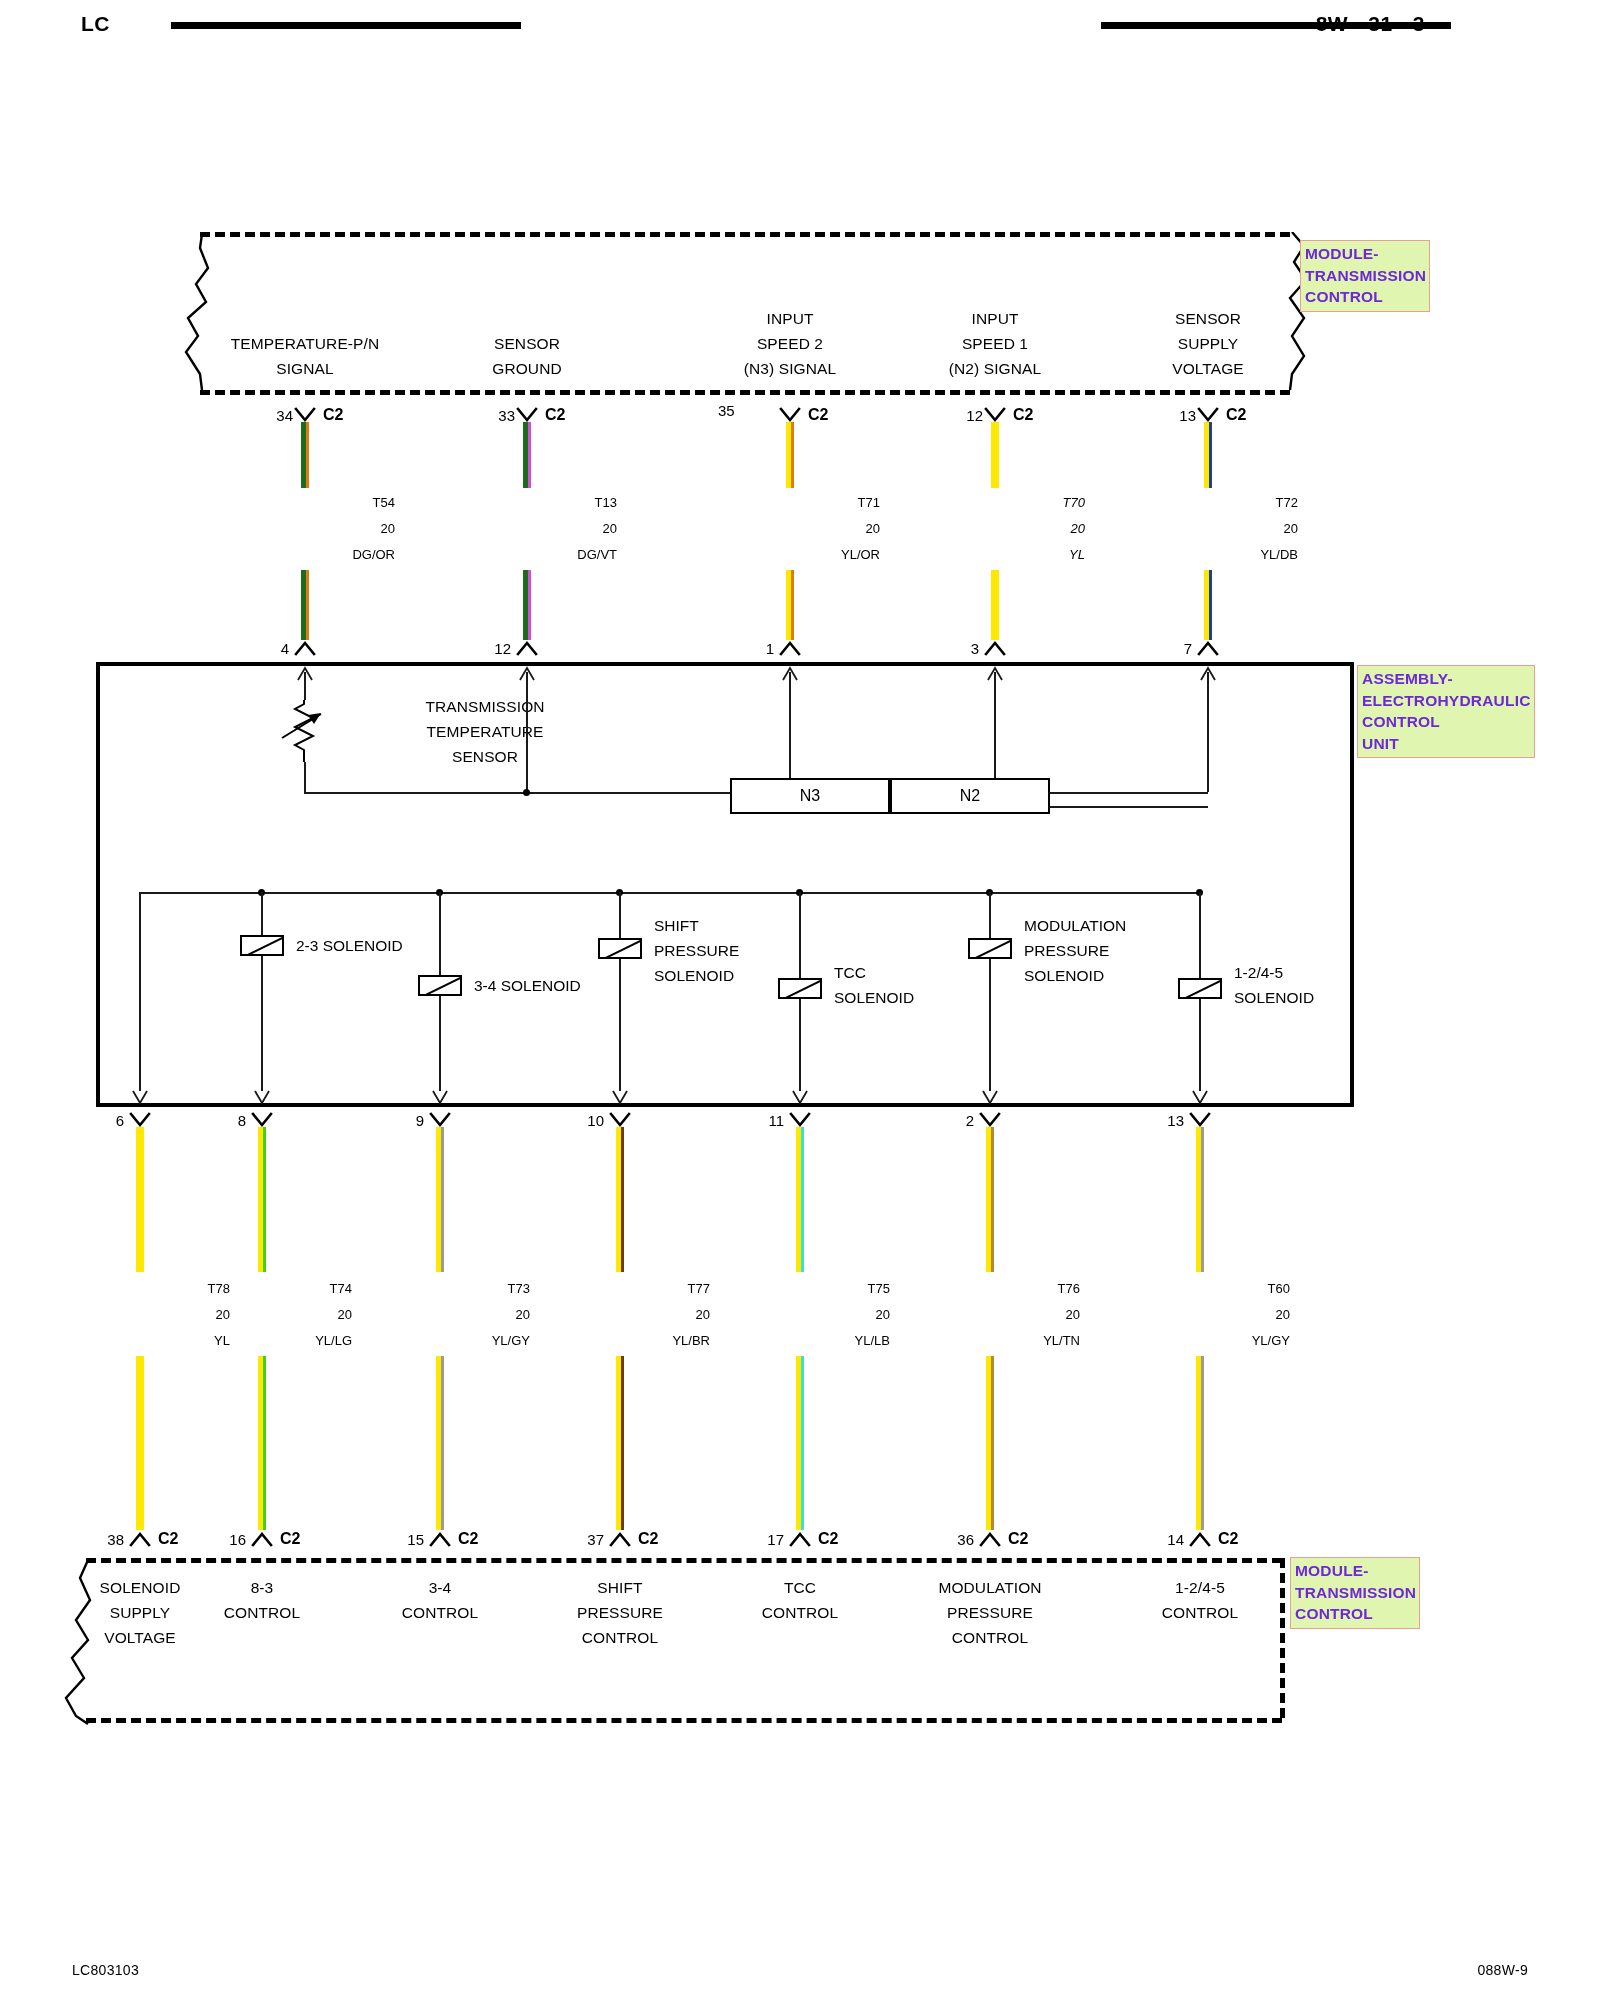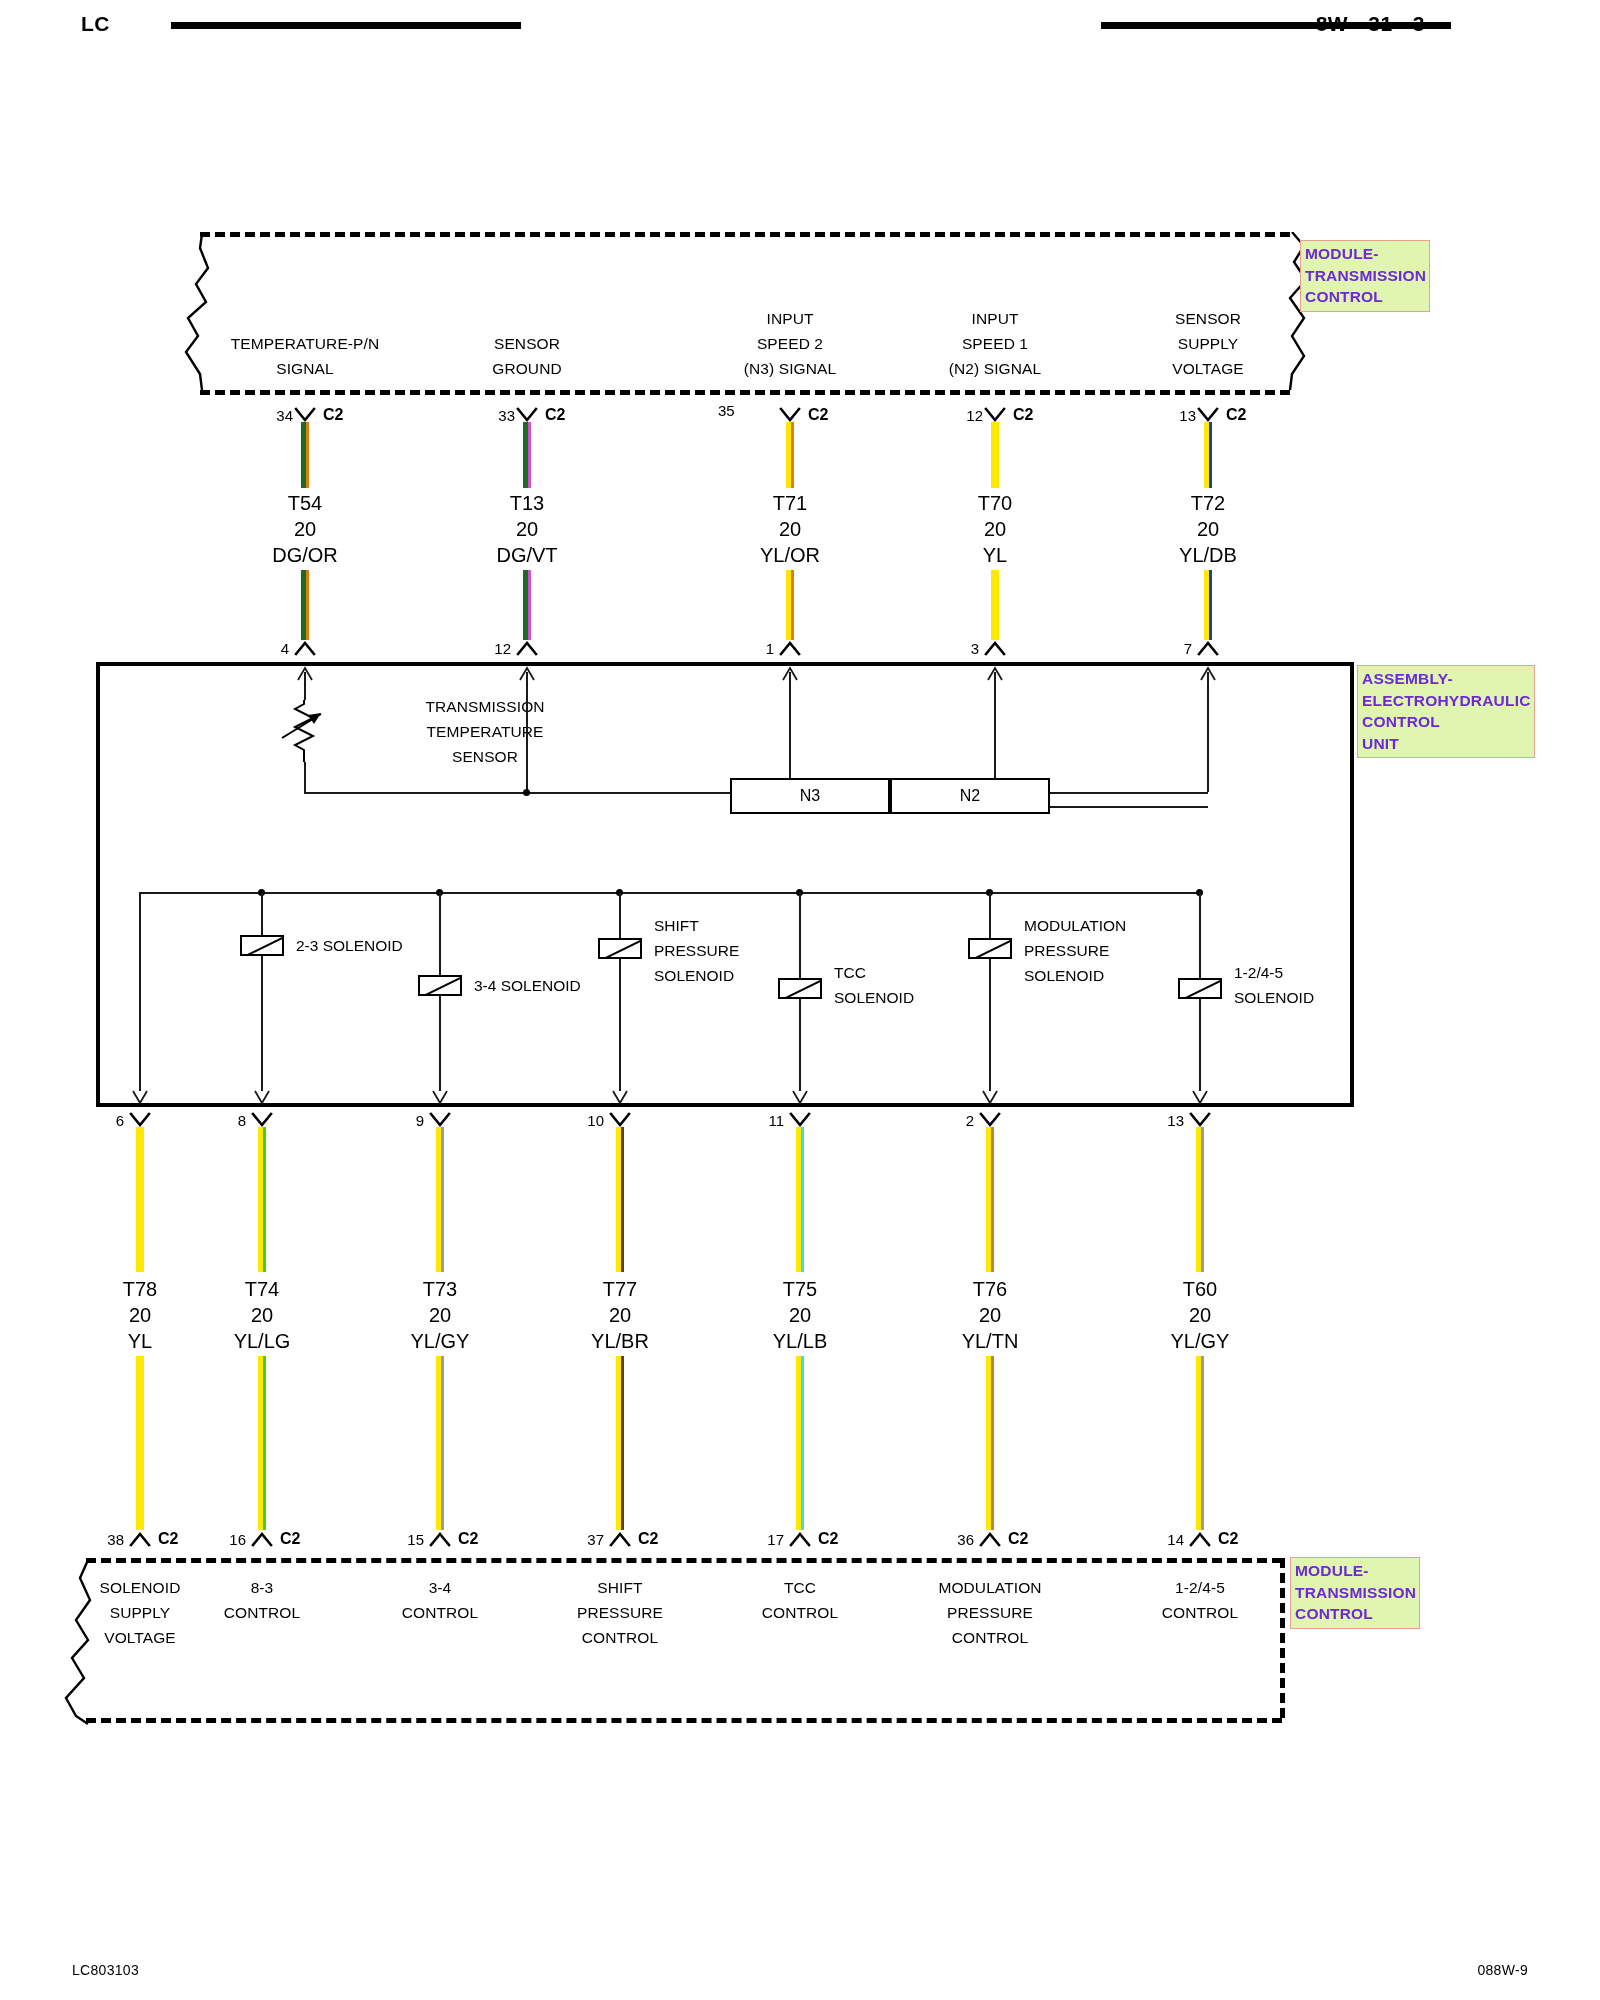--- a/index.html
+++ b/index.html
@@ -13,21 +13,21 @@
   #hdr-rule-right{position:absolute;left:1090px;top:22px;width:350px;height:7px;background:#000;}
   #hdr-right{position:absolute;right:70px;top:12px;font-size:21px;font-weight:bold;letter-spacing:.5px;}
   
   #foot-left{position:absolute;left:72px;top:1962px;font-size:14px;letter-spacing:.3px;}
   #foot-right{position:absolute;right:72px;top:1962px;font-size:14px;letter-spacing:.3px;}
   
   .lbl{font-size:15.5px;line-height:25px;text-align:center;white-space:nowrap;letter-spacing:.1px;}
   .lbl-l{font-size:15.5px;line-height:25px;text-align:left;white-space:nowrap;}
   .pin{font-size:15px;white-space:nowrap;}
   .cc{font-size:16px;font-weight:bold;white-space:nowrap;}
-  .wid{font-size:20px;line-height:26px;text-align:center;white-space:nowrap;}
+  .wid{font-size:13px;line-height:26px;text-align:right;white-space:nowrap;}
   
   .callout{position:absolute;background:#dff5b0;border:1px solid #e8a090;
            color:#6d28d9;font-size:15.5px;font-weight:bold;line-height:21.5px;
            padding:2px 3px 3px 4px;white-space:nowrap;letter-spacing:.2px;}
   
   .dash-h{position:absolute;height:0;border-top:5px dashed #000;}
   .dash-v{position:absolute;width:0;border-left:5px dashed #000;}
   
   .wireline{position:absolute;background:#1a1a1a;width:2px;}
   .wirelineh{position:absolute;background:#1a1a1a;height:2px;}
@@ -167,21 +167,21 @@
       <div>12</div>
     </div>
     <svg width="30" height="18" style="position:absolute;left:980px;top:406px;">
       <path d="M6,3 L15,14 L24,3" stroke="#000" stroke-width="2.6" fill="none" stroke-linecap="square"></path>
     </svg>
     <div class="cc" style="position:absolute;left:1013px;top:406px;width:50px;text-align:left;">
       <div>C2</div>
     </div>
     <div class="strand" style="left:991px;top:422px;width:5px;height:66px;background:#ffe800;"></div>
     <div class="strand" style="left:996px;top:422px;width:3px;height:66px;background:#ffe800;"></div>
-    <div class="wid" style="position:absolute;left:905px;top:490px;width:180px;">
+    <div class="wid" style="position:absolute;left:905px;top:490px;width:180px;font-style:italic;">
       <div>T70</div>
       <div>20</div>
       <div>YL</div>
     </div>
     <div class="strand" style="left:991px;top:570px;width:5px;height:70px;background:#ffe800;"></div>
     <div class="strand" style="left:996px;top:570px;width:3px;height:70px;background:#ffe800;"></div>
     <div class="pin" style="position:absolute;left:919px;top:640px;width:60px;text-align:right;">
       <div>3</div>
     </div>
     <svg width="30" height="18" style="position:absolute;left:980px;top:639px;">

